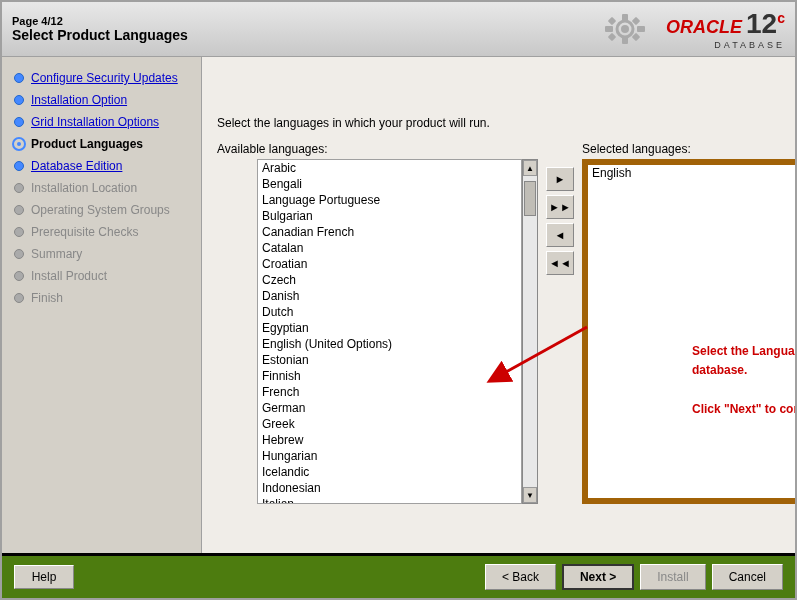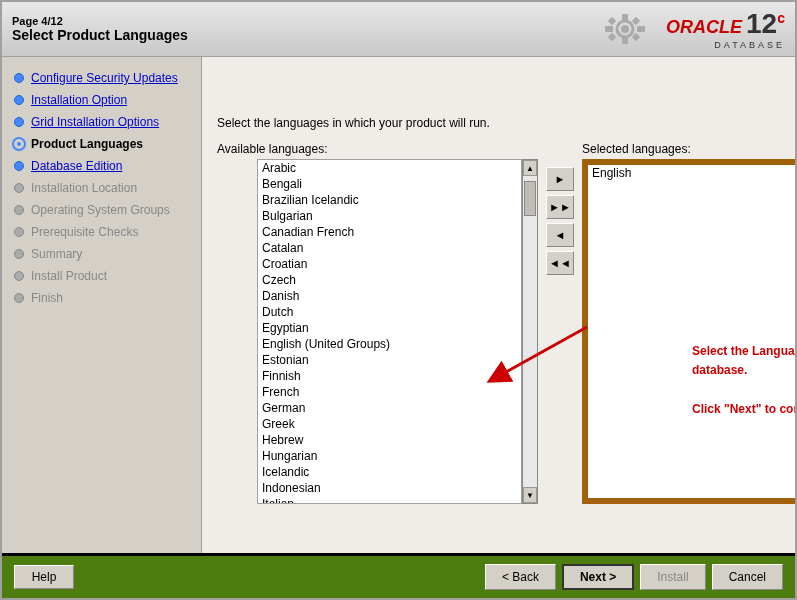--- a/index.html
+++ b/index.html
@@ -327,30 +327,30 @@
 
       <div class="lang-panel">
 
         <div class="lang-list-container">
           <span class="lang-label">Available languages:</span>
           <div style="display:flex;padding-left:40px;">
             <div class="lang-listbox" id="available-list">
 
             <div class="lang-listbox-item">Arabic</div>
                 <div class="lang-listbox-item">Bengali</div>
-                <div class="lang-listbox-item">Brazilian Icelandic</div>
+                <div class="lang-listbox-item">Language Portuguese</div>
                 <div class="lang-listbox-item">Bulgarian</div>
                 <div class="lang-listbox-item">Canadian French</div>
                 <div class="lang-listbox-item">Catalan</div>
                 <div class="lang-listbox-item">Croatian</div>
                 <div class="lang-listbox-item">Czech</div>
                 <div class="lang-listbox-item">Danish</div>
                 <div class="lang-listbox-item">Dutch</div>
                 <div class="lang-listbox-item">Egyptian</div>
-                <div class="lang-listbox-item">English (United Groups)</div>
+                <div class="lang-listbox-item">English (United Options)</div>
                 <div class="lang-listbox-item">Estonian</div>
                 <div class="lang-listbox-item">Finnish</div>
                 <div class="lang-listbox-item">French</div>
                 <div class="lang-listbox-item">German</div>
                 <div class="lang-listbox-item">Greek</div>
                 <div class="lang-listbox-item">Hebrew</div>
                 <div class="lang-listbox-item">Hungarian</div>
                 <div class="lang-listbox-item">Icelandic</div>
                 <div class="lang-listbox-item">Indonesian</div>
                 <div class="lang-listbox-item">Italian</div>

